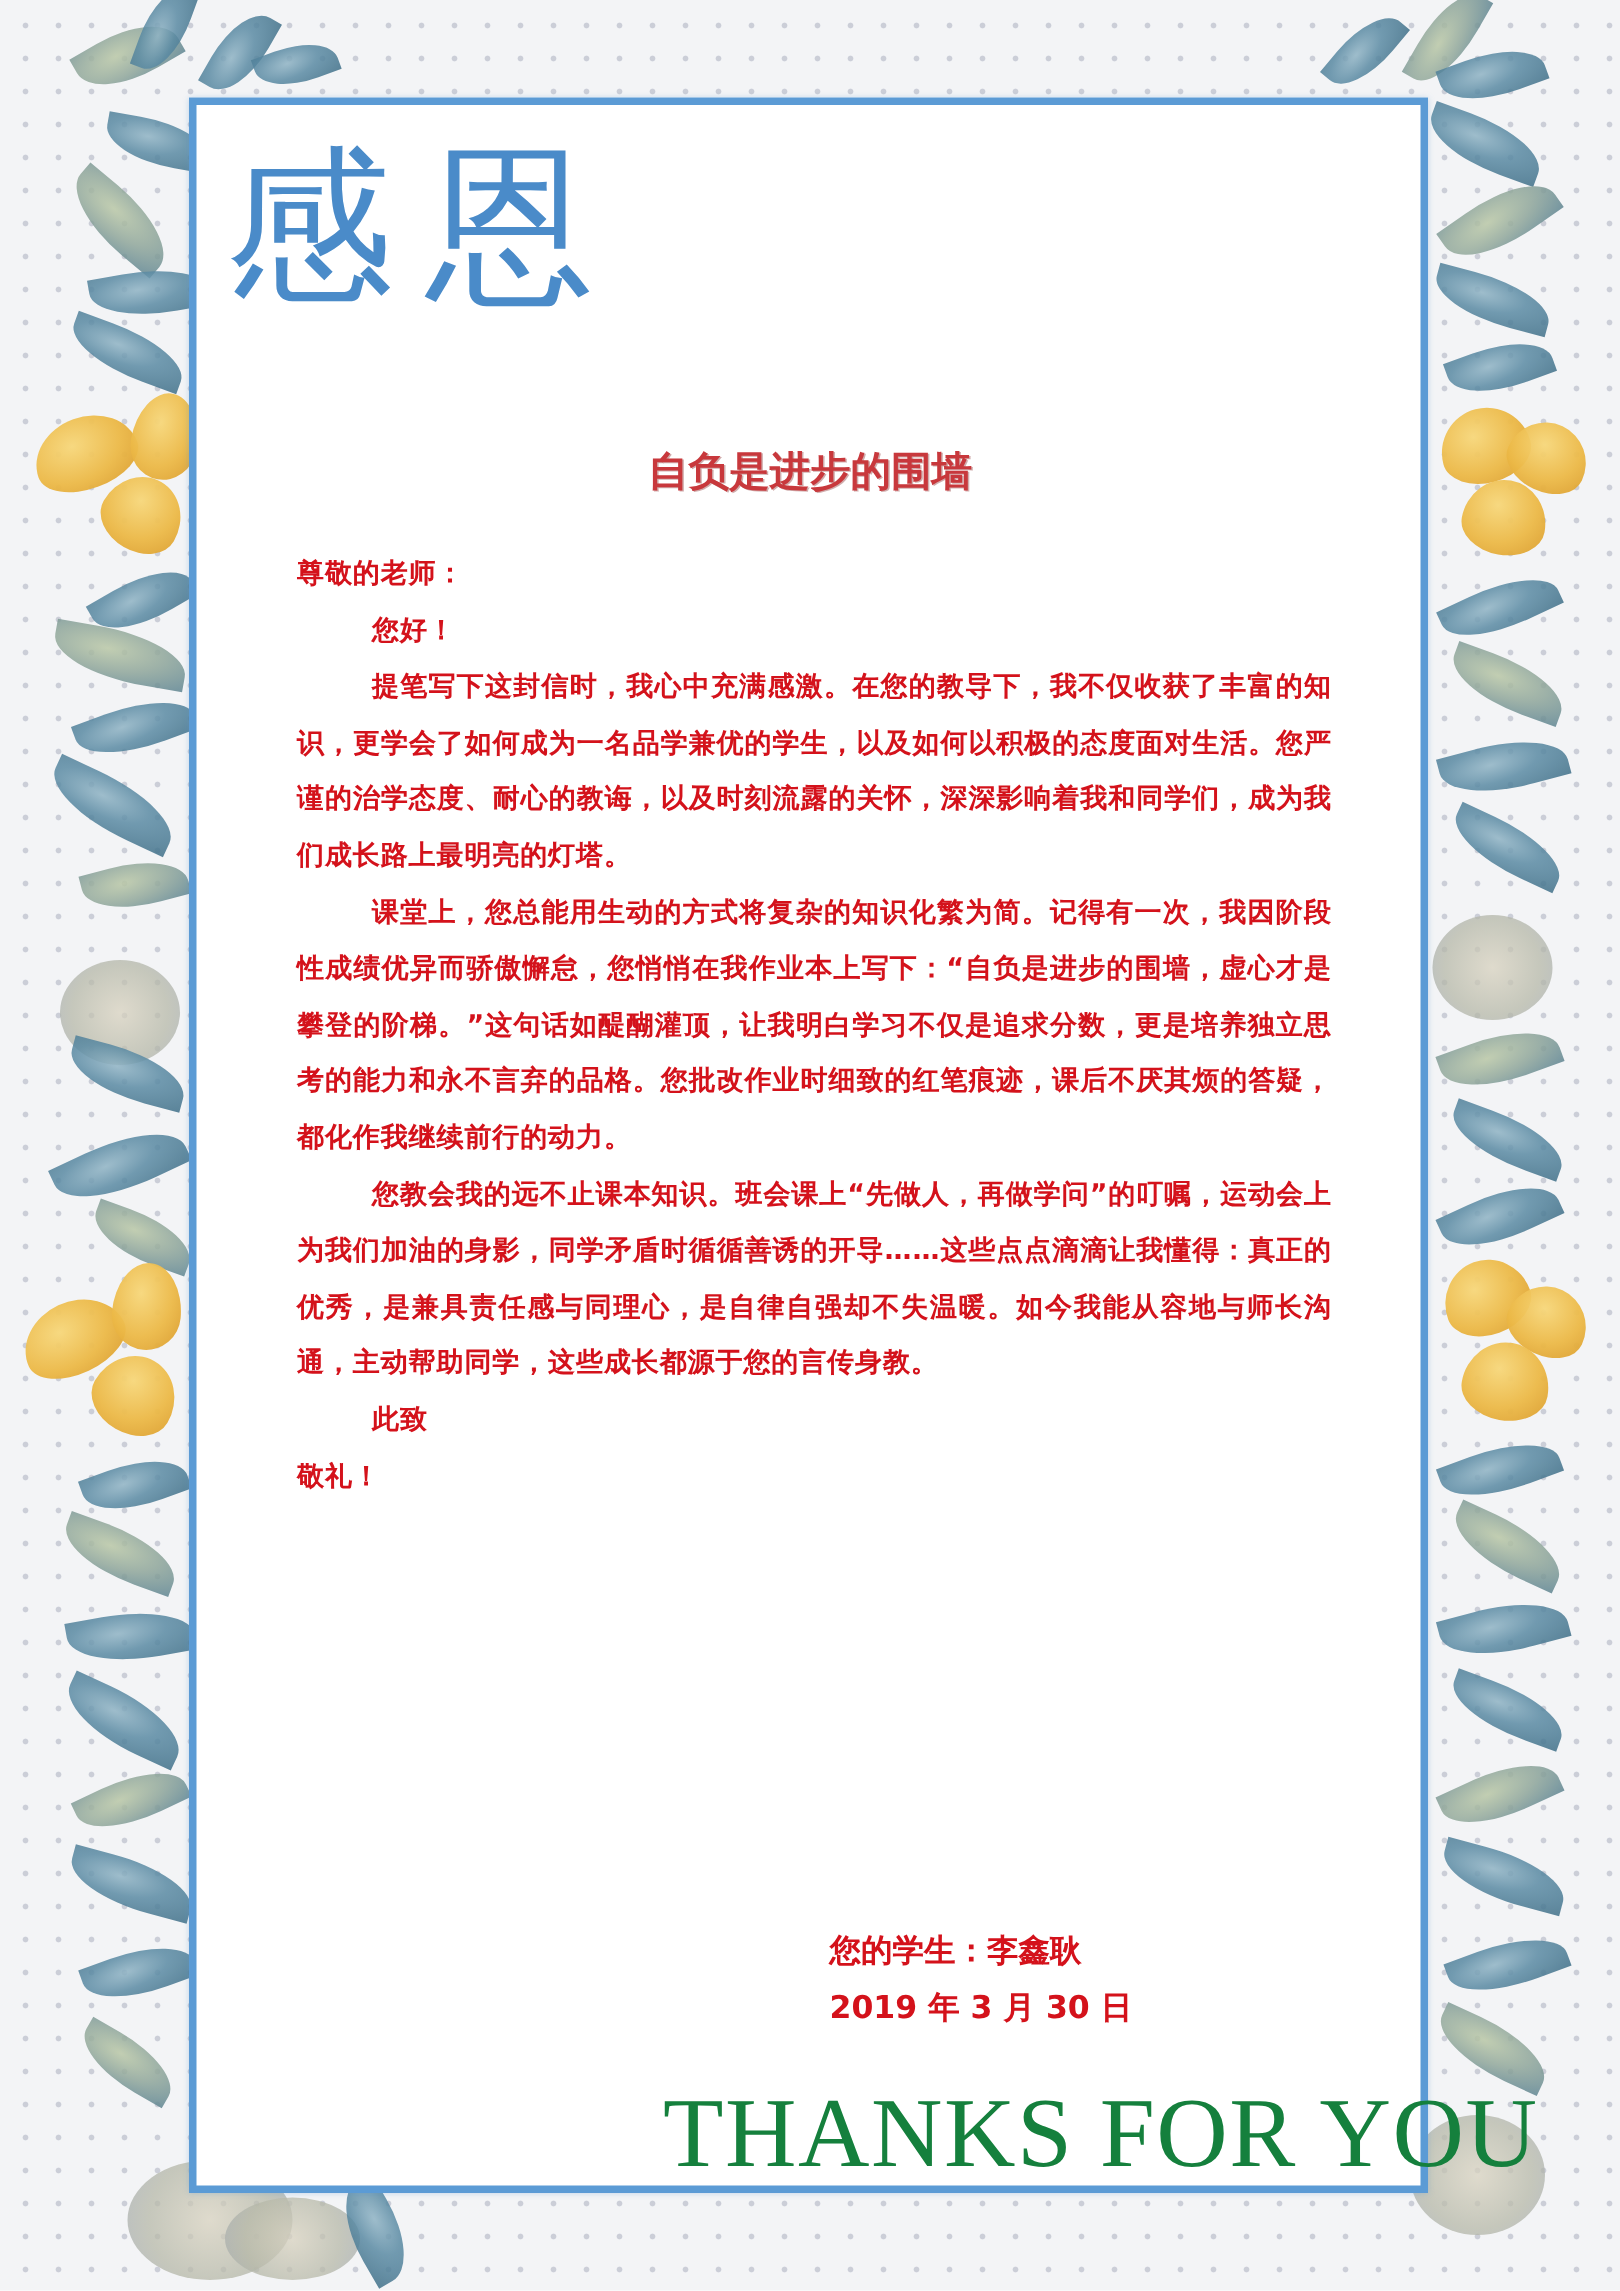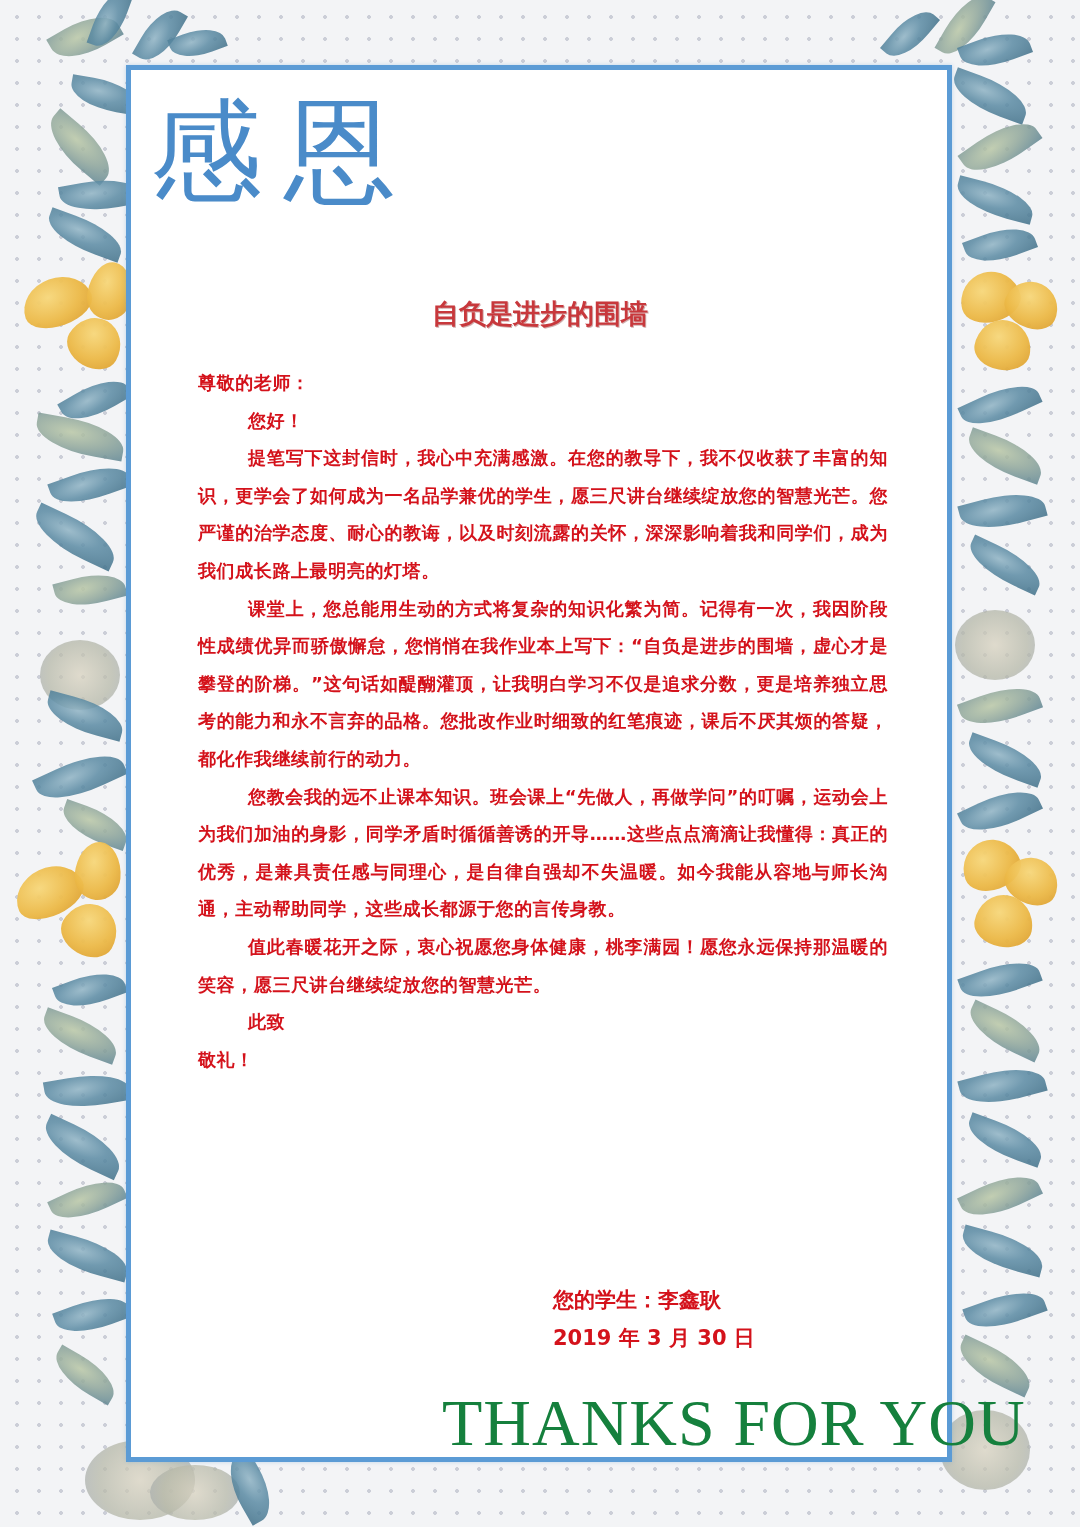--- a/index.html
+++ b/index.html
@@ -138,24 +138,23 @@
 
 <div class="frame"></div>
 
 <div class="title-big">感恩</div>
 
 <div class="letter-title">自负是进步的围墙</div>
 
 <div class="body-text salutation">
   <p>尊敬的老师：</p>
   <p class="indent">您好！</p>
-  <p class="indent">提笔写下这封信时，我心中充满感激。在您的教导下，我不仅收获了丰富的知识，更学会了如何成为一名品学兼优的学生，愿三尺讲台继续绽放您的智慧光芒。您严谨的治学态度、耐心的教诲，以及时刻流露的关怀，深深影响着我和同学们，成为我们成长路上最明亮的灯塔。</p>
+  <p class="indent">提笔写下这封信时，我心中充满感激。在您的教导下，我不仅收获了丰富的知识，更学会了如何成为一名品学兼优的学生，以及如何以积极的态度面对生活。您严谨的治学态度、耐心的教诲，以及时刻流露的关怀，深深影响着我和同学们，成为我们成长路上最明亮的灯塔。</p>
   <p class="indent">课堂上，您总能用生动的方式将复杂的知识化繁为简。记得有一次，我因阶段性成绩优异而骄傲懈怠，您悄悄在我作业本上写下：“自负是进步的围墙，虚心才是攀登的阶梯。”这句话如醍醐灌顶，让我明白学习不仅是追求分数，更是培养独立思考的能力和永不言弃的品格。您批改作业时细致的红笔痕迹，课后不厌其烦的答疑，都化作我继续前行的动力。</p>
   <p class="indent">您教会我的远不止课本知识。班会课上“先做人，再做学问”的叮嘱，运动会上为我们加油的身影，同学矛盾时循循善诱的开导……这些点点滴滴让我懂得：真正的优秀，是兼具责任感与同理心，是自律自强却不失温暖。如今我能从容地与师长沟通，主动帮助同学，这些成长都源于您的言传身教。</p>
-  <p class="indent">值此春暖花开之际，衷心祝愿您身体健康，桃李满园！愿您永远保持那温暖的笑容，愿三尺讲台继续绽放您的智慧光芒。</p>
   <p class="indent">此致</p>
   <p>敬礼！</p>
 </div>
 
 <div class="sign" style="top:1280px;text-align:right;">您的学生：李鑫耿</div>
 <div class="sign" style="top:1318px;">2019 年 3 月 30 日</div>
 
 <div class="thanks">THANKS FOR YOU</div>
 
 </body></html>

